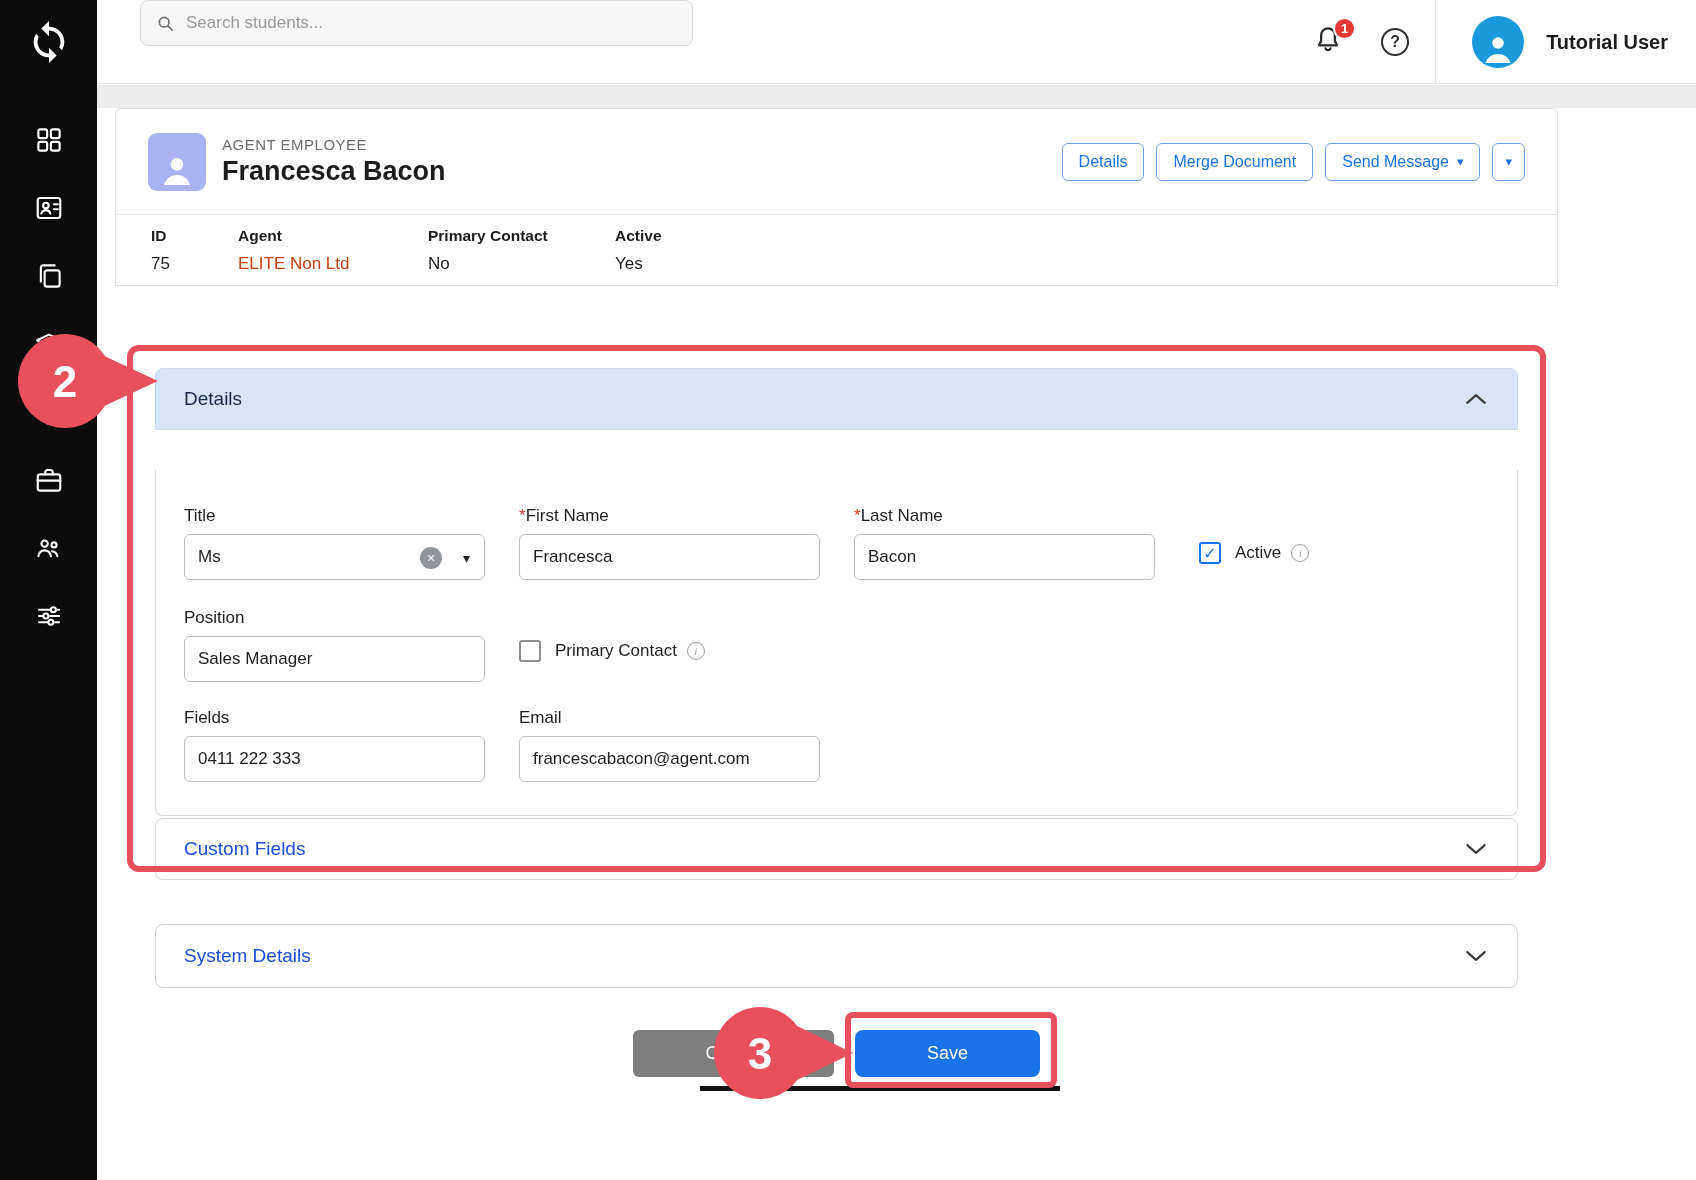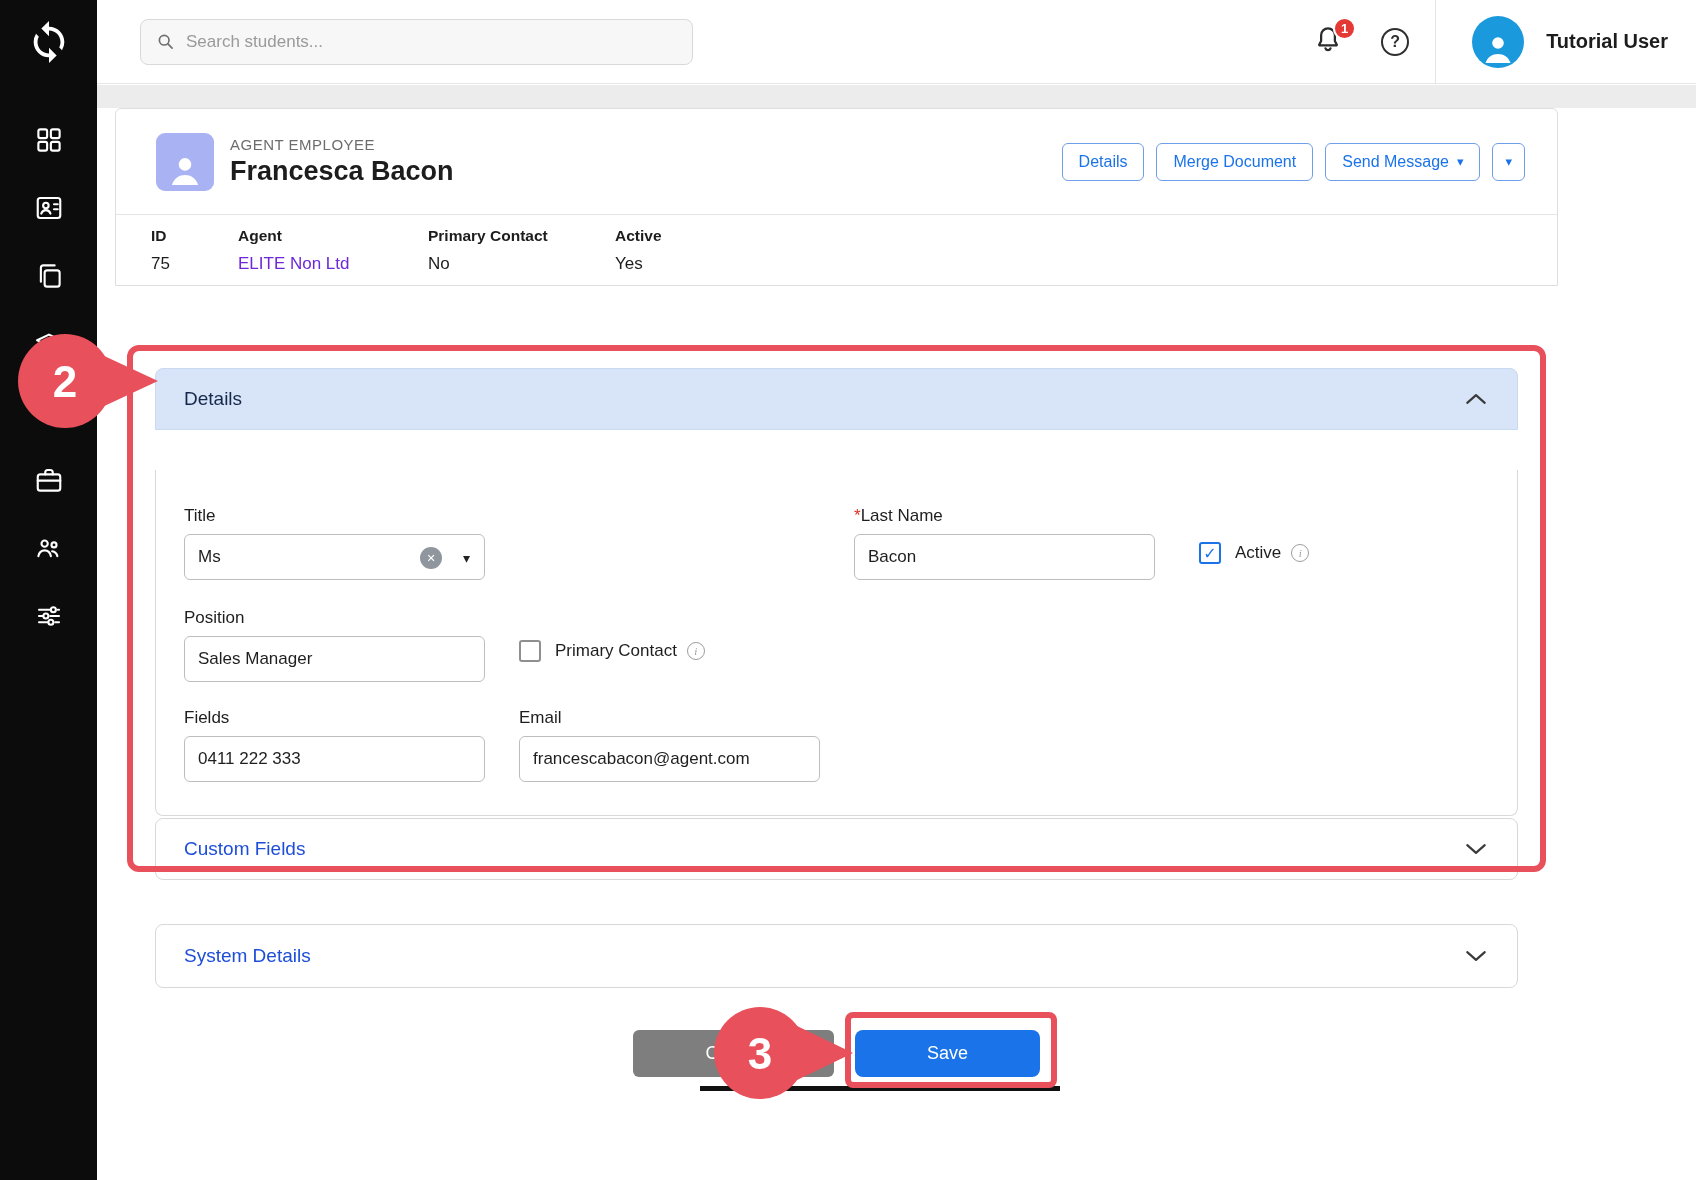--- a/index.html
+++ b/index.html
@@ -8,56 +8,56 @@
   .canvas { position:relative; width:1696px; height:1180px; overflow:hidden; background:#fff; }
 
   
   .sidebar { position:absolute; left:0; top:0; width:97px; height:1180px; background:#0c0c0c; z-index:5; }
   .logo { width:97px; height:84px; display:flex; align-items:center; justify-content:center; }
   .nav { display:flex; flex-direction:column; align-items:center; padding-top:22px; }
   .nav-item { width:97px; height:68px; display:flex; align-items:center; justify-content:center; cursor:pointer; }
   .nav-item svg { width:30px; height:30px; }
 
   
-  .topbar { position:absolute; left:97px; top:0; width:1599px; height:84px; background:#fff; border-bottom:1px solid #e6e6e6; display:flex; align-items:center; padding:0 28px 0 43px; z-index:4; }
+  .topbar { position:absolute; left:97px; top:0; width:1599px; height:84px; background:#fff; border-bottom:1px solid #e6e6e6; display:flex; align-items:flex-start; padding:0 28px 0 43px; z-index:4; }
   .search { width:553px; height:46px; background:#f7f7f7; border:1px solid #d9d9d9; border-radius:8px; display:flex; align-items:center; padding:0 14px; }
   .search svg { width:21px; height:21px; flex:0 0 auto; }
   .search input { border:none; outline:none; background:transparent; font:17px "Liberation Sans","DejaVu Sans",sans-serif; color:#444; margin-left:10px; width:100%; }
   .search input::placeholder { color:#9a9a9a; }
   .top-right { margin-left:auto; display:flex; align-items:center; }
   .bell-wrap { position:relative; width:34px; height:36px; margin-right:34px; cursor:pointer; }
   .bell-wrap svg { width:30px; height:30px; }
   .badge { position:absolute; top:-7px; right:-9px; min-width:23px; height:23px; background:#e53935; color:#fff; border-radius:50%; font-size:13px; font-weight:700; display:flex; align-items:center; justify-content:center; border:2px solid #fff; }
   .help { width:28px; height:28px; border:2.2px solid #2f2f2f; border-radius:50%; color:#2f2f2f; font-size:16px; font-weight:700; display:flex; align-items:center; justify-content:center; margin-right:26px; cursor:pointer; }
   .vdiv { width:1px; height:84px; background:#e3e3e3; margin-right:36px; }
   .avatar { width:52px; height:52px; border-radius:50%; background:#1b99dd; display:flex; align-items:flex-end; justify-content:center; overflow:hidden; margin-right:22px; cursor:pointer; }
   .avatar svg { width:40px; height:40px; }
   .user-name { font-size:20px; font-weight:700; color:#1d1d1d; cursor:pointer; }
 
   
   .band { position:absolute; left:97px; top:85px; width:1599px; height:23px; background:#ececec; }
 
   
   .record-card { position:absolute; left:115px; top:108px; width:1443px; height:178px; background:#fff; border:1px solid #dedede; border-radius:6px 6px 0 0; }
-  .card-top { position:absolute; left:8px; top:0; right:0; height:105px; display:flex; align-items:center; padding:0 32px; }
+  .card-top { position:absolute; left:0; top:0; right:0; height:105px; display:flex; align-items:center; padding:0 32px; }
   .rec-avatar { width:58px; height:58px; border-radius:9px; background:#a9b2f2; display:flex; align-items:flex-end; justify-content:center; overflow:hidden; }
   .rec-avatar svg { width:42px; height:42px; }
   .rec-titles { margin-left:16px; }
   .rec-type { font-size:15px; color:#6d6d6d; letter-spacing:.5px; }
   .rec-name { font-size:27px; font-weight:700; color:#1d1d1d; margin-top:3px; }
   .rec-actions { margin-left:auto; display:flex; gap:12px; }
   .btn-outline { height:38px; padding:0 16px; background:#fff; border:1px solid #6f9fe8; border-radius:6px; color:#1a73e8; font-size:16px; display:flex; align-items:center; gap:8px; cursor:pointer; font-family:inherit; }
   .btn-caret-only { padding:0 12px; }
   .caret { font-size:13px; line-height:1; }
   .card-divider { position:absolute; left:0; top:105px; width:100%; height:1px; background:#e5e5e5; }
   .meta { position:absolute; left:0; top:106px; right:0; bottom:0; }
   .meta-item { position:absolute; top:12px; }
   .meta-label { font-size:15.5px; font-weight:700; color:#1d1d1d; }
   .meta-value { font-size:17px; color:#1d1d1d; margin-top:9px; }
-  .meta-link { color:#6d28d9; cursor:pointer; }
+  .meta-link { color:#c2410c; cursor:pointer; }
   .m0 { left:35px; } .m1 { left:122px; } .m2 { left:312px; } .m3 { left:499px; }
 
   
   .acc-details { position:absolute; left:155px; top:368px; width:1363px; }
   .acc-head { height:62px; display:flex; align-items:center; padding:0 30px 0 28px; border-radius:8px 8px 0 0; cursor:pointer; }
   .acc-head.blue { background:#d8e5f9; border:1px solid #c9d9f0; }
   .acc-title { font-size:19px; color:#17294a; font-weight:500; }
   .chev { margin-left:auto; }
   .acc-body { position:relative; height:346px; background:#fff; border:1px solid #d9d9d9; border-top:none; border-radius:0 0 8px 8px;margin-top:40px; }
 
@@ -267,20 +267,24 @@
 
       <div class="field f-title">
         <label>Title</label>
         <div class="sel">
           <span>Ms</span>
           <span class="clear-ic">✕</span>
           <span class="sel-caret">▾</span>
         </div>
       </div>
 
+      <div class="field f-first">
+        <label><span class="req">*</span><span>First Name</span></label>
+        <input class="tinput" type="text" value="Francesca" style="">
+      </div>
 
       <div class="field f-last">
         <label><span class="req">*</span><span>Last Name</span></label>
         <input class="tinput" type="text" value="Bacon" style="">
       </div>
 
       <div class="cb-row cb-active">
         <span class="cb checked">
             <span>✓</span>
           </span>

